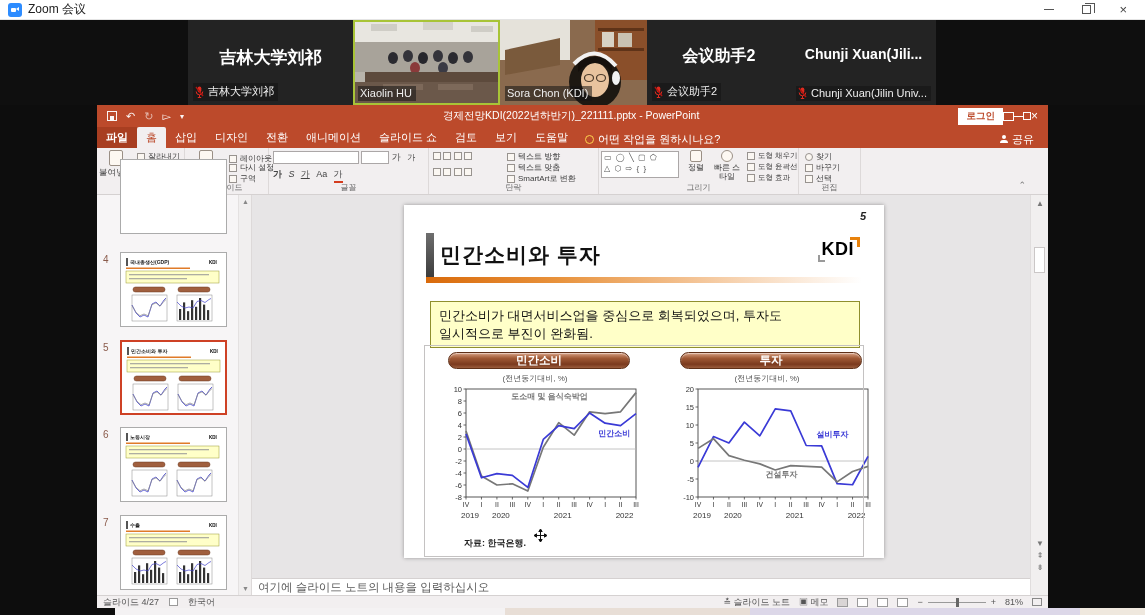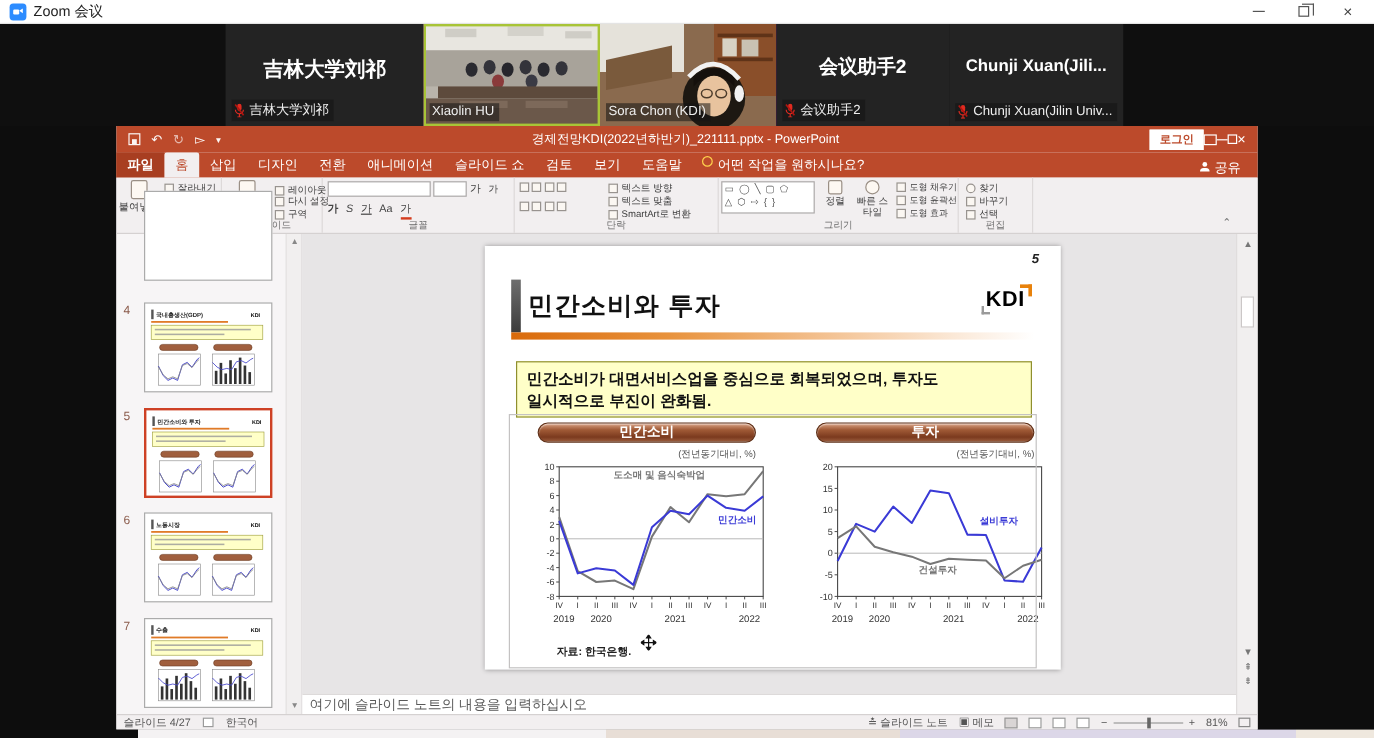--- a/index.html
+++ b/index.html
@@ -37,21 +37,21 @@
 .login-btn{border:1px solid #fff;font-size:9.5px;padding:1px 7px;background:#fff;color:#BC4A2B;font-weight:bold}
 .ribbon-disp{width:11px;height:9px;border:1px solid #fff;position:relative}
 .p-min{width:9px;height:1px;background:#fff}
 .p-restore{width:8px;height:8px;border:1px solid #fff}
 .p-close{font-size:12px;line-height:10px}
 
 .tabrow{left:0;top:22px;width:951px;height:21px;background:#BC4A2B;display:flex;align-items:stretch;color:#fff;font-size:11px}
 .tab{padding:3px 9px 0 9px;cursor:default;white-space:nowrap}
 .tab.file{background:#A83E21;font-weight:bold}
 .tab.active{background:#F2EFF0;color:#BC4A2B;border-radius:2px 2px 0 0}
-.tellme{display:flex;align-items:flex-start;gap:4px;padding:3px 8px 0 8px}
+.tellme{display:flex;align-items:center;gap:4px;padding:3px 8px 0 8px}
 .bulb-icon{width:9px;height:9px;border-radius:50%;border:1.5px solid #ffd34d;display:inline-block}
 .share{margin-left:auto;display:flex;align-items:center;gap:4px;padding:3px 14px 0 8px}
 .person-icon{width:8px;height:8px;position:relative;display:inline-block}
 .person-icon::before{content:"";position:absolute;left:2px;top:0;width:4px;height:4px;border-radius:50%;background:#fff}
 .person-icon::after{content:"";position:absolute;left:0;top:4.5px;width:8px;height:3.5px;border-radius:3px 3px 0 0;background:#fff}
 
 .ribbon{left:0;top:43px;width:951px;height:47px;background:#F2EFF0;border-bottom:1px solid #D5D1D1;font-size:8.5px;color:#3c3c3c}
 .rgroup{position:absolute;top:0;height:46px;border-right:1px solid #DDD9D9}
 .rgroup .glabel{position:absolute;bottom:1px;left:0;right:0;text-align:center;color:#6a6a6a;font-size:8px}
 .bigbtn{position:absolute;top:2px;width:34px;text-align:center;line-height:1.1}
@@ -87,23 +87,23 @@
 
 .slide{left:307px;top:100px;width:480px;height:353px;background:#fff;box-shadow:0 0 4px rgba(0,0,0,.35);position:absolute}
 .slide-num{position:absolute;right:18px;top:5px;font-style:italic;font-weight:bold;font-size:11px;color:#222}
 .title-block{position:absolute;left:22px;top:28px;width:436px;height:50px}
 .title-bar-v{position:absolute;left:0;top:0;width:8px;height:44px;background:linear-gradient(180deg,#6e6e6e,#3c3c3c)}
 .title-text{position:absolute;left:14px;top:8px;font-size:21px;font-weight:bold;color:#111;letter-spacing:1px}
 .title-rule{position:absolute;left:0;top:44px;width:436px;height:6px;background:linear-gradient(90deg,#D96A0B 0%,#E8923C 30%,#F3C191 60%,#FBE9D8 85%,#fff 100%)}
 .kdi-logo{position:absolute;right:2px;top:4px;font-size:18px;font-weight:bold;color:#000;letter-spacing:.5px;padding:2px 6px 2px 4px}
 .kdi-logo::before{content:"";position:absolute;right:0;top:0;width:7px;height:7px;border-top:3px solid #E8820C;border-right:3px solid #E8820C}
 .kdi-logo::after{content:"";position:absolute;left:0;bottom:0;width:5px;height:5px;border-left:2px solid #9a9a9a;border-bottom:2px solid #9a9a9a}
-.callout{position:absolute;left:26px;top:96px;width:430px;height:47px;background:#FFFFC8;border:1.5px solid #8F8F2E;padding:5px 8px;font-size:13px;font-weight:bold;color:#111;line-height:1.35;white-space:pre-line}
+.callout{position:absolute;left:26px;top:96px;width:430px;height:47px;background:#FFFFC8;border:1.5px solid #8F8F2E;padding:5px 8px;font-size:13px;font-weight:normal;color:#111;line-height:1.35;white-space:pre-line}
 .pill{position:absolute;top:147px;width:182px;height:17px;border-radius:9px;background:linear-gradient(180deg,#D8A183 0%,#A05A36 35%,#7B3A1E 75%,#9A5C3C 100%);border:1px solid #5f3018;color:#fff;font-weight:bold;font-size:11.5px;text-align:center;line-height:15px;box-shadow:inset 0 1px 1px rgba(255,255,255,.5)}
-.unit-label{position:absolute;top:168px;width:190px;text-align:right;font-size:8px;color:#555}
+.unit-label{position:absolute;top:168px;width:190px;text-align:center;font-size:8px;color:#555}
 .chart-svg{position:absolute;top:178px;width:200px;height:152px}
 .chart-svg text{font-family:"Liberation Sans",sans-serif}
 .source{position:absolute;left:60px;top:332px;font-size:9px;font-weight:bold;color:#222}
 .sel-rect{position:absolute;left:175px;top:145px;width:436px;height:216px;border:1px solid #C4C2C2;pointer-events:none}
 .move-cursor{position:absolute;left:130px;top:324px;width:13px;height:13px}
 
 .bottom-sliver{left:0;top:608px;width:1145px;height:7px;background:linear-gradient(90deg,#0d0d0d 0 115px,#f4f2f3 115px 505px,#e8ded6 505px 750px,#dcd7e8 750px 1080px,#efe8de 1080px 100%)}
 </style>
 </head>
 <body>

